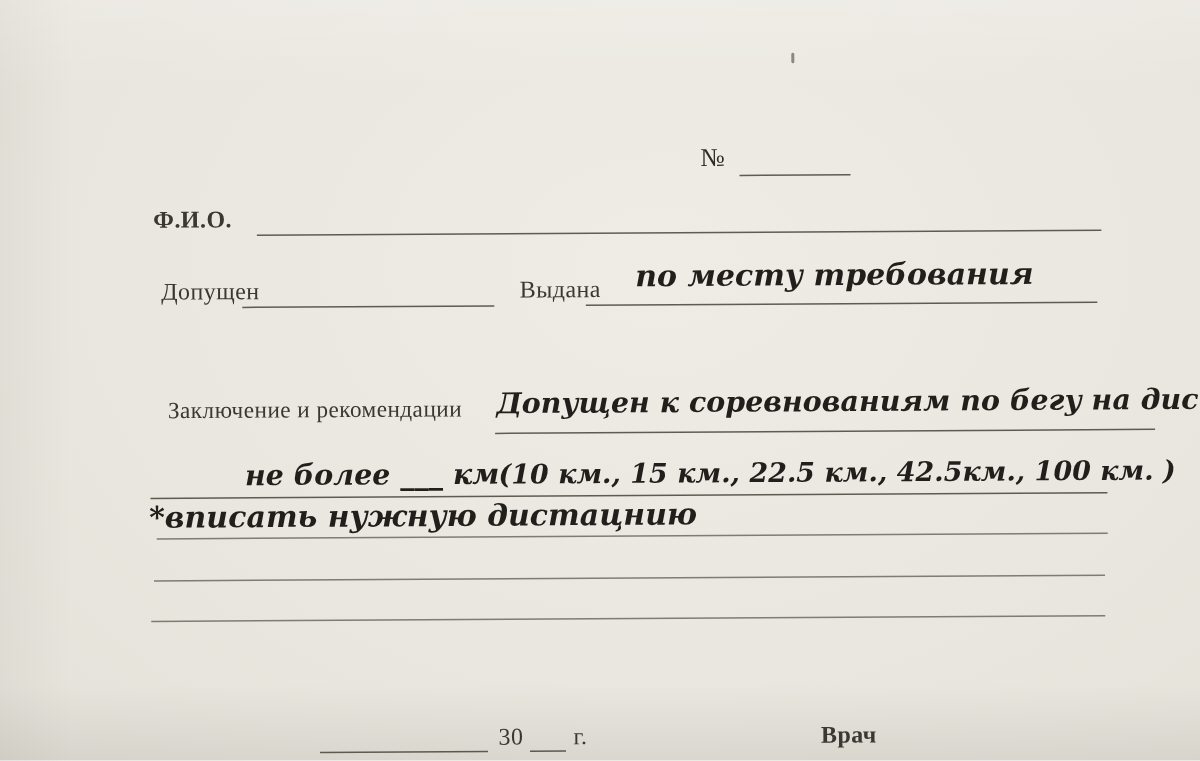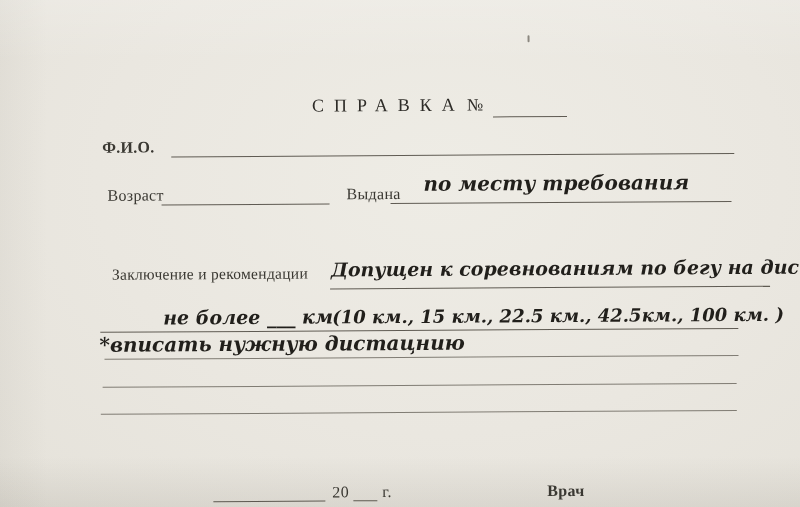--- a/index.html
+++ b/index.html
@@ -55,47 +55,46 @@
     width: 2px; height: 7px;
     background: rgba(60,55,45,0.55);
     border-radius: 1px;
   }
 </style>
 </head>
 <body>
 
 <div class="sheet">
 
-  <div class="abs title" style="left:313px; top:95px;">СПРАВКА</div>
   <div class="abs numsign" style="left:468px; top:96px;">№</div>
   <div class="line" style="left:494px; top:117px; width:74px;"></div>
 
   <div class="abs label" style="left:103px; top:137px;font-weight:bold;">Ф.И.О.</div>
   <div class="line" style="left:172px; top:155px; width:563px;"></div>
 
-  <div class="abs label" style="left:108px; top:185px;">Возраст</div>
+  <div class="abs label" style="left:108px; top:185px;">Допущен</div>
   <div class="line" style="left:162px; top:203px; width:168px;"></div>
   <div class="abs label" style="left:347px; top:185px;">Выдана</div>
   <div class="line" style="left:391px; top:203px; width:341px;"></div>
   <div class="abs pen" style="left:424px; top:172px; font-size:20px;">по месту требования</div>
 
   <div class="abs label" style="left:112px; top:264px; font-size:15.5px;">Заключение и рекомендации</div>
   <div class="abs pen" style="left:331px; top:258px; font-size:19px;">Допущен к соревнованиям по бегу на дистанции</div>
   <div class="line" style="left:330px; top:288px; width:440px;"></div>
 
   <div class="abs pen" style="left:163px; top:305px; font-size:19px;">не более ___ км</div>
   <div class="abs pen" style="left:332px; top:306px; font-size:18px;">(10 км., 15 км., 22.5 км., 42.5км., 100 км. )</div>
   <div class="line" style="left:100px; top:330px; width:638px;"></div>
 
   <div class="abs pen" style="left:99px; top:331px; font-size:20px;">*вписать нужную дистацнию</div>
   <div class="line soft" style="left:104px; top:357px; width:634px;"></div>
 
   <div class="line soft" style="left:102px; top:385px; width:634px;"></div>
   <div class="line soft" style="left:100px; top:412px; width:636px;"></div>
 
   <div class="line" style="left:212px; top:500px; width:112px;"></div>
-  <div class="abs label" style="left:331px; top:483px;">20</div>
+  <div class="abs label" style="left:331px; top:483px;">30</div>
   <div class="line" style="left:352px; top:500px; width:24px;"></div>
   <div class="abs label" style="left:381px; top:483px;">г.</div>
   <div class="abs label" style="left:546px; top:483px;font-weight:bold;">Врач</div>
 
   <div class="speck" style="left:529px; top:36px;"></div>
 </div>
 
 </body></html>

